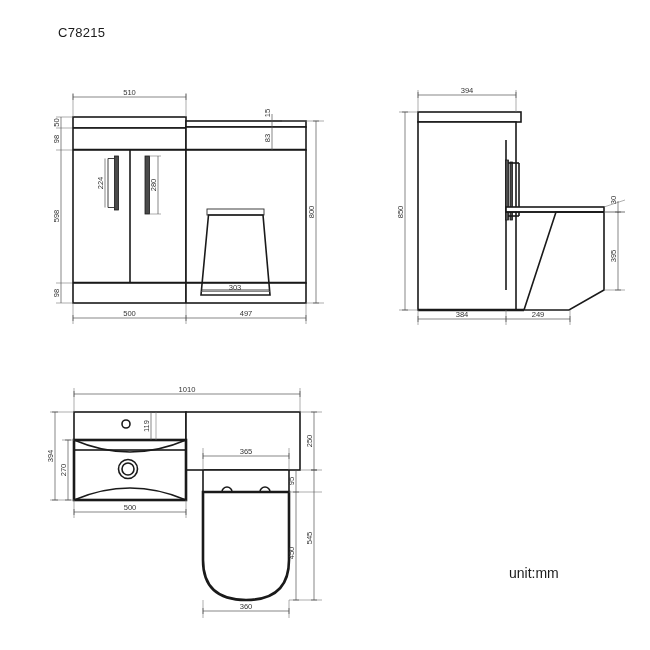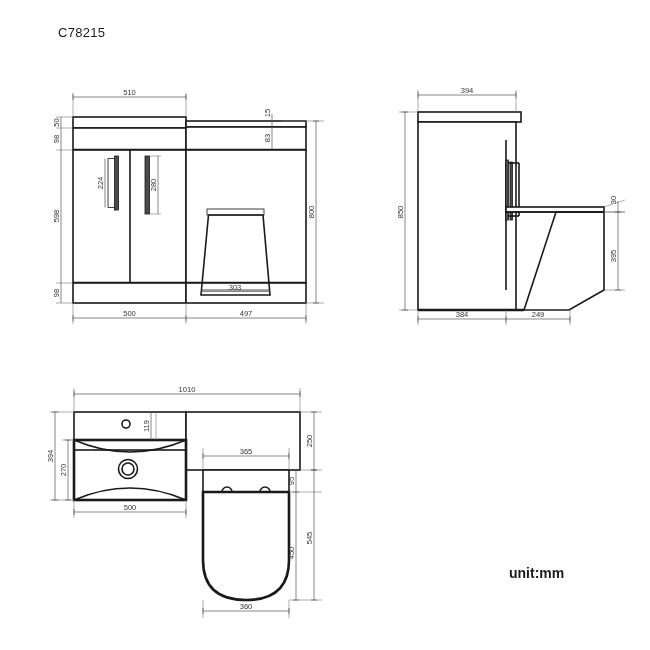--- a/index.html
+++ b/index.html
@@ -32,21 +32,20 @@
     color: #1a1a1a;
     white-space: nowrap;
   }
   #unit-note {
     position: absolute;
     left: 509px;
     top: 565px;
     font-size: 14px;
     color: #1a1a1a;
     white-space: nowrap;
-    font-weight: bold;
   }
   svg { display: block; }
   .ol { fill: none; stroke: #1a1a1a; stroke-width: 1.6; }
   .ol-h { fill: none; stroke: #1a1a1a; stroke-width: 2.6; }
   .tl { fill: none; stroke: #2b2b2b; stroke-width: 0.9; }
   .dim { fill: none; stroke: #555555; stroke-width: 0.7; }
   .ext { fill: none; stroke: #777777; stroke-width: 0.6; }
   .fillw { fill: #ffffff; stroke: #1a1a1a; stroke-width: 1.6; }
   .fillw-t { fill: #ffffff; stroke: #2b2b2b; stroke-width: 0.9; }
   .fillg { fill: #4a4a4a; stroke: #1a1a1a; stroke-width: 0.8; }

